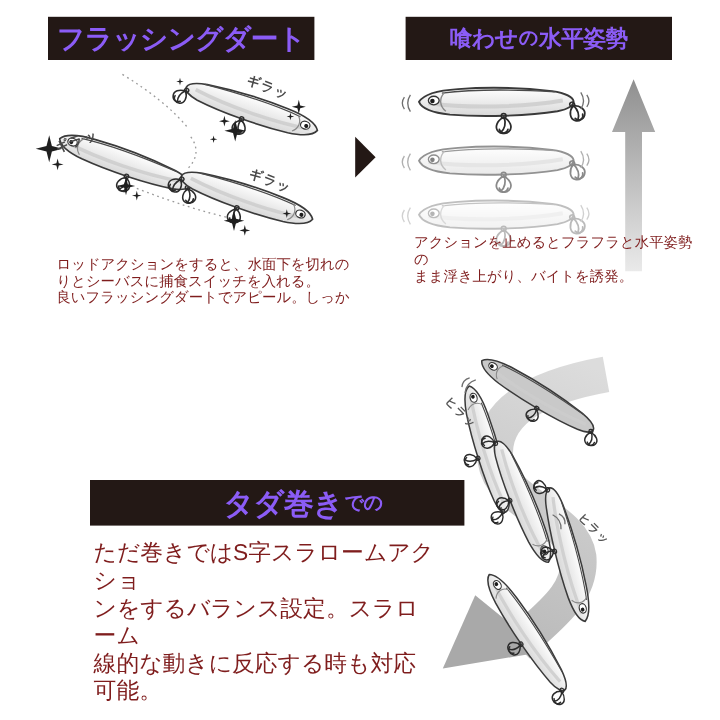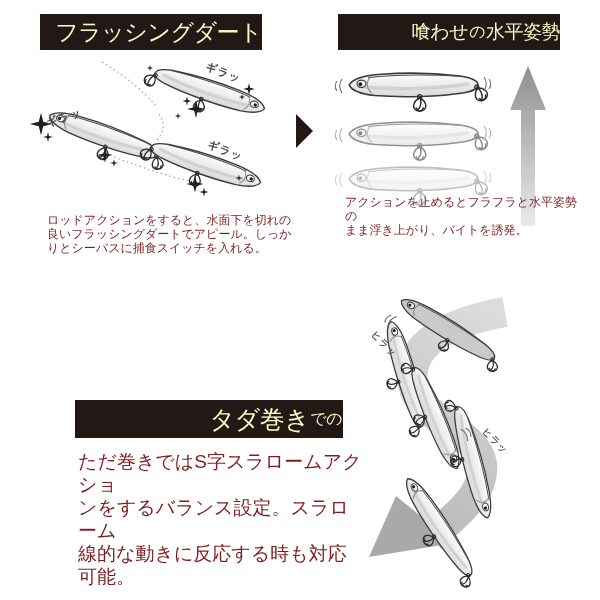--- a/index.html
+++ b/index.html
@@ -1,27 +1,27 @@
 <!DOCTYPE html>
 <html><head>
 <meta charset="utf-8">
 <style>
   html,body { margin:0; padding:0; }
   body {
     width:600px; height:600px; position:relative; background:#ffffff;
     font-family:"Liberation Sans","DejaVu Sans",sans-serif; overflow:hidden;
   }
   .hdr {
-    position:absolute; background:#231815; color:#fef9c3;
-    display:flex; align-items:center; justify-content:flex-end;
-    font-weight:normal; white-space:nowrap; letter-spacing:-0.5px;
+    position:absolute; background:#231815; color:#8b5cf6;
+    display:flex; align-items:center; justify-content:center;
+    font-weight:bold; white-space:nowrap; letter-spacing:-0.5px;
   }
   #hdr1 { left:40px;  top:14px;  width:222px; height:36px; }
   #hdr2 { left:338px; top:14px;  width:222px; height:36px; }
-  #hdr3 { left:75px;  top:400px; width:268px; height:38px; }
+  #hdr3 { left:75px;  top:400px; width:268px; height:38px;padding-left:44px; }
   #hdr1 .big { font-size:23px; }
   #hdr2 .big { font-size:19px; }
   #hdr3 .big { font-size:25px; }
   .hdr .small { font-size:16px; padding:0 1px; }
 
   .caption { position:absolute; color:#7f1d1d; }
   #cap1 { left:47px;  top:213px; font-size:12px;   line-height:14px; width:250px; }
   #cap2 { left:345px; top:195px; font-size:12px;   line-height:14px; width:240px; }
   #cap3 { left:78px;  top:450px; font-size:19px; line-height:23px; width:285px; }
 
@@ -160,22 +160,22 @@
   <g>
     <use href="#lureShape" transform="translate(75,28) scale(-1.12,1.12)"></use>
     <use href="#wobbleShape" transform="translate(4,28)"></use>
     <use href="#wobbleShape" transform="translate(146,26) scale(-1,1)"></use>
   </g>
   <path class="rise-arrow" d="M190,8 L208,52 L197,52 L197,168 L183,168 L183,52 L172,52 Z"></path>
 </svg>
 
 <div class="caption" id="cap1">
   <div>ロッドアクションをすると、水面下を切れの</div>
+  <div>りとシーバスに捕食スイッチを入れる。</div>
   <div>良いフラッシングダートでアピール。しっか</div>
-  <div>りとシーバスに捕食スイッチを入れる。</div>
 </div>
 
 <div class="caption" id="cap2">
   <div>アクションを止めるとフラフラと水平姿勢の</div>
   <div>まま浮き上がり、バイトを誘発。</div>
 </div>
 
 <div class="hdr" id="hdr3">
   <span class="big">タダ巻き</span>
   <span class="small">での</span>

